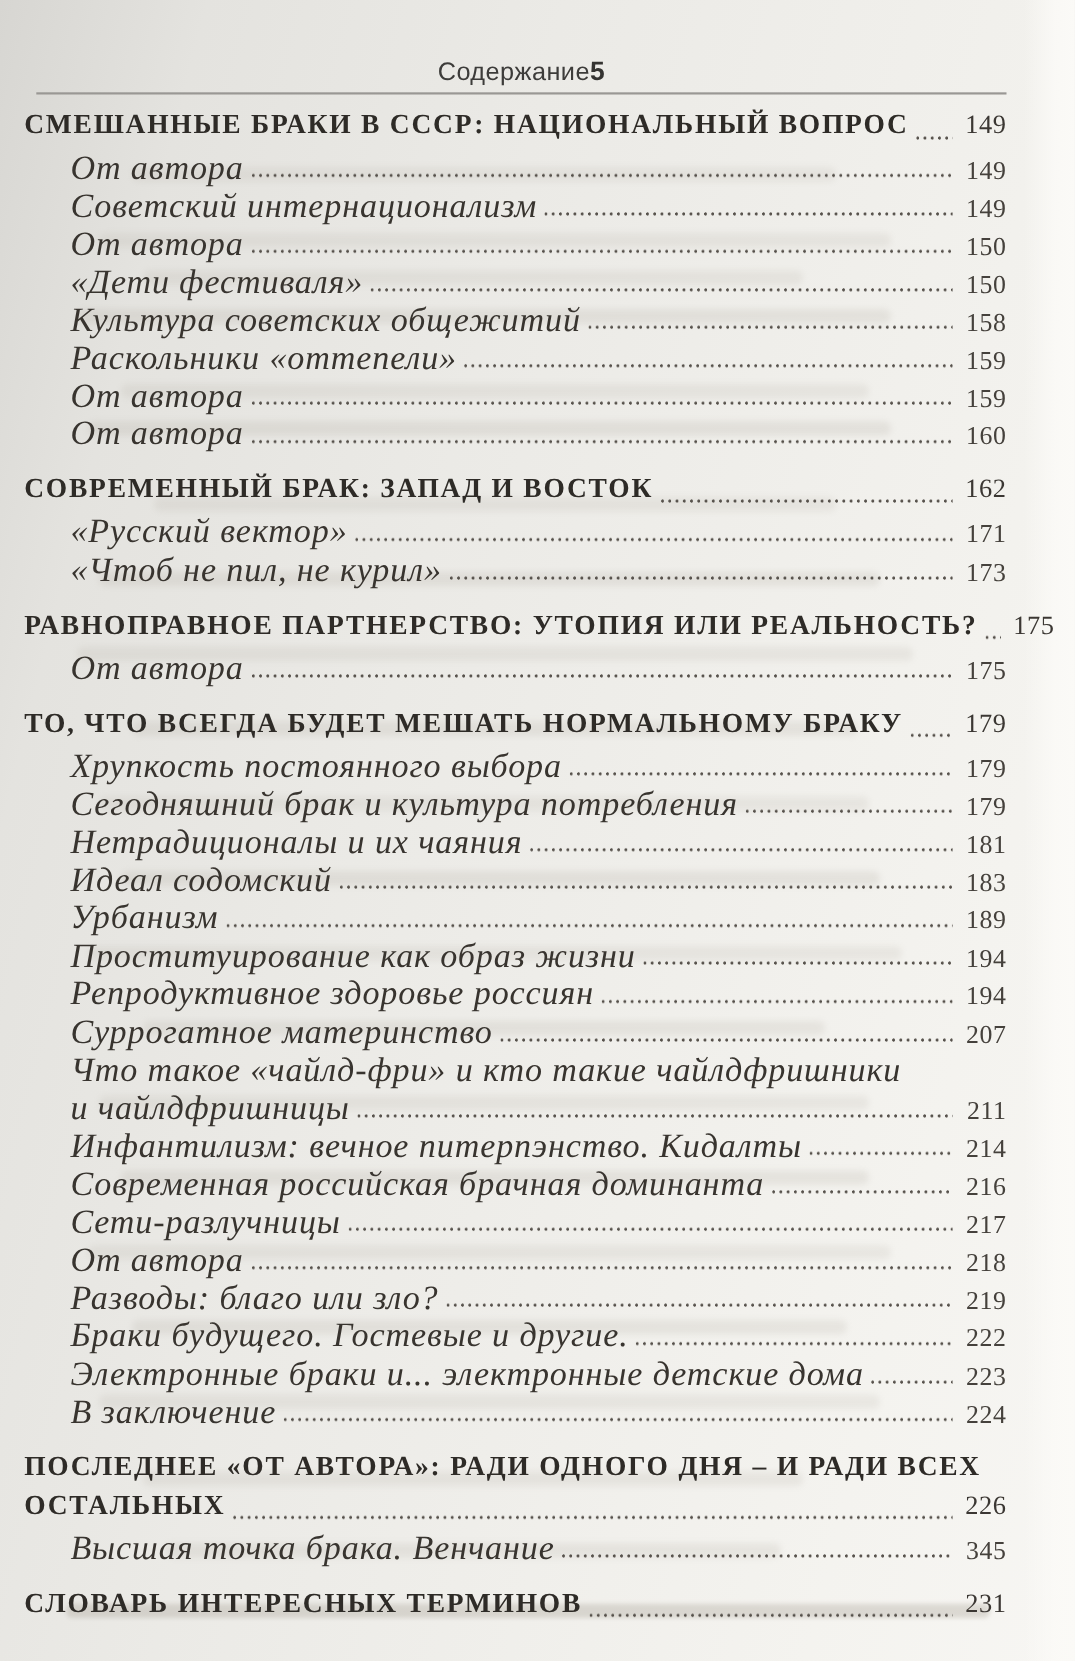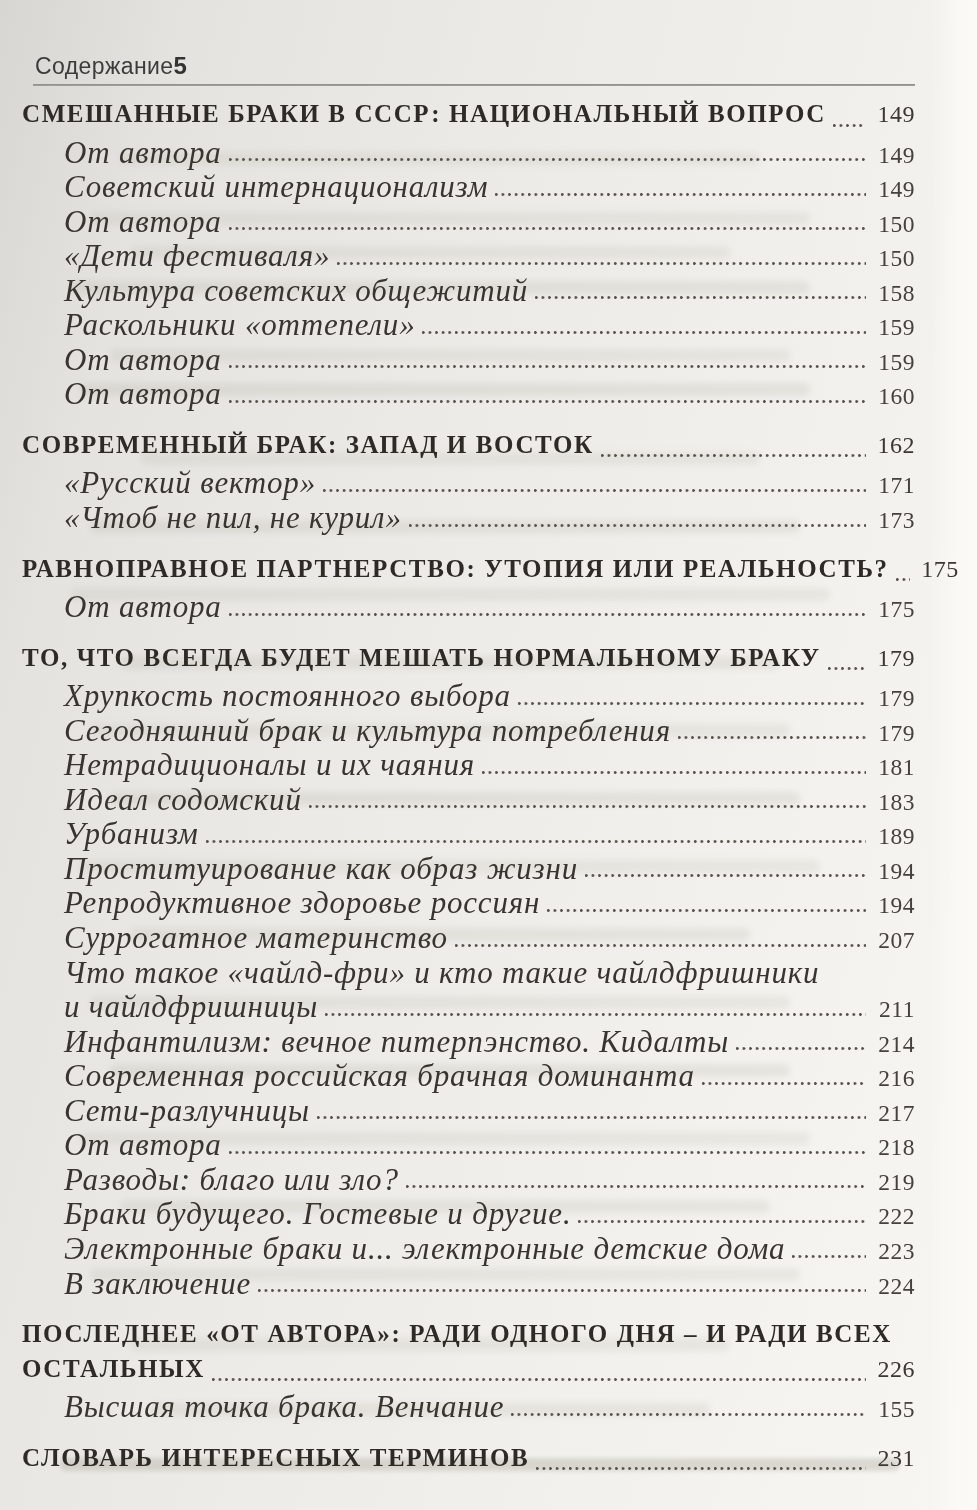--- a/index.html
+++ b/index.html
@@ -35,21 +35,21 @@
   .ghost:nth-of-type(16){top:1064px;left:110px;width:680px;opacity:.16;}
   .ghost:nth-of-type(17){top:1132px;left:80px;width:730px;}
   .ghost:nth-of-type(18){top:1200px;left:120px;width:650px;opacity:.15;}
   .ghost:nth-of-type(19){top:1268px;left:90px;width:710px;}
   .ghost:nth-of-type(20){top:1338px;left:130px;width:600px;opacity:.14;}
   .ghost:nth-of-type(21){top:1403px;left:150px;width:560px;opacity:.15;}
   .ghost:nth-of-type(22){top:1458px;left:60px;width:840px;opacity:.30;filter:blur(2px);}
 
   .page-header{
     position:absolute;top:52px;left:35px;right:64px;z-index:2;
-    display:flex;justify-content:flex-start;align-items:baseline;
+    display:flex;justify-content:center;align-items:baseline;
     font-family:"Liberation Sans","DejaVu Sans",sans-serif;
     font-size:23px;color:#3d3c3a;letter-spacing:.4px;
   }
   .page-header .num{font-weight:bold;color:#343331;font-size:24px;}
   .header-rule{
     position:absolute;top:84px;left:33px;right:62px;height:2px;z-index:2;
     background:linear-gradient(180deg,#8d8b88,#a6a4a0);
   }
 
   .toc{position:absolute;top:100px;left:22px;right:62px;z-index:1;}
@@ -275,20 +275,20 @@
       <span class="txt">ПОСЛЕДНЕЕ «ОТ АВТОРА»: РАДИ ОДНОГО ДНЯ – И  РАДИ ВСЕХ</span>
     </div>
     <div class="row heading">
       <span class="txt">ОСТАЛЬНЫХ</span>
       <span class="leader"></span>
       <span class="pg">226</span>
     </div>
     <div class="row entry">
       <span class="txt">Высшая точка брака. Венчание</span>
       <span class="leader"></span>
-      <span class="pg">155</span>
+      <span class="pg">345</span>
     </div>
     <div class="row heading gap">
       <span class="txt">СЛОВАРЬ ИНТЕРЕСНЫХ ТЕРМИНОВ</span>
       <span class="leader"></span>
       <span class="pg">231</span>
     </div>
   </div>
 
 </body></html>

